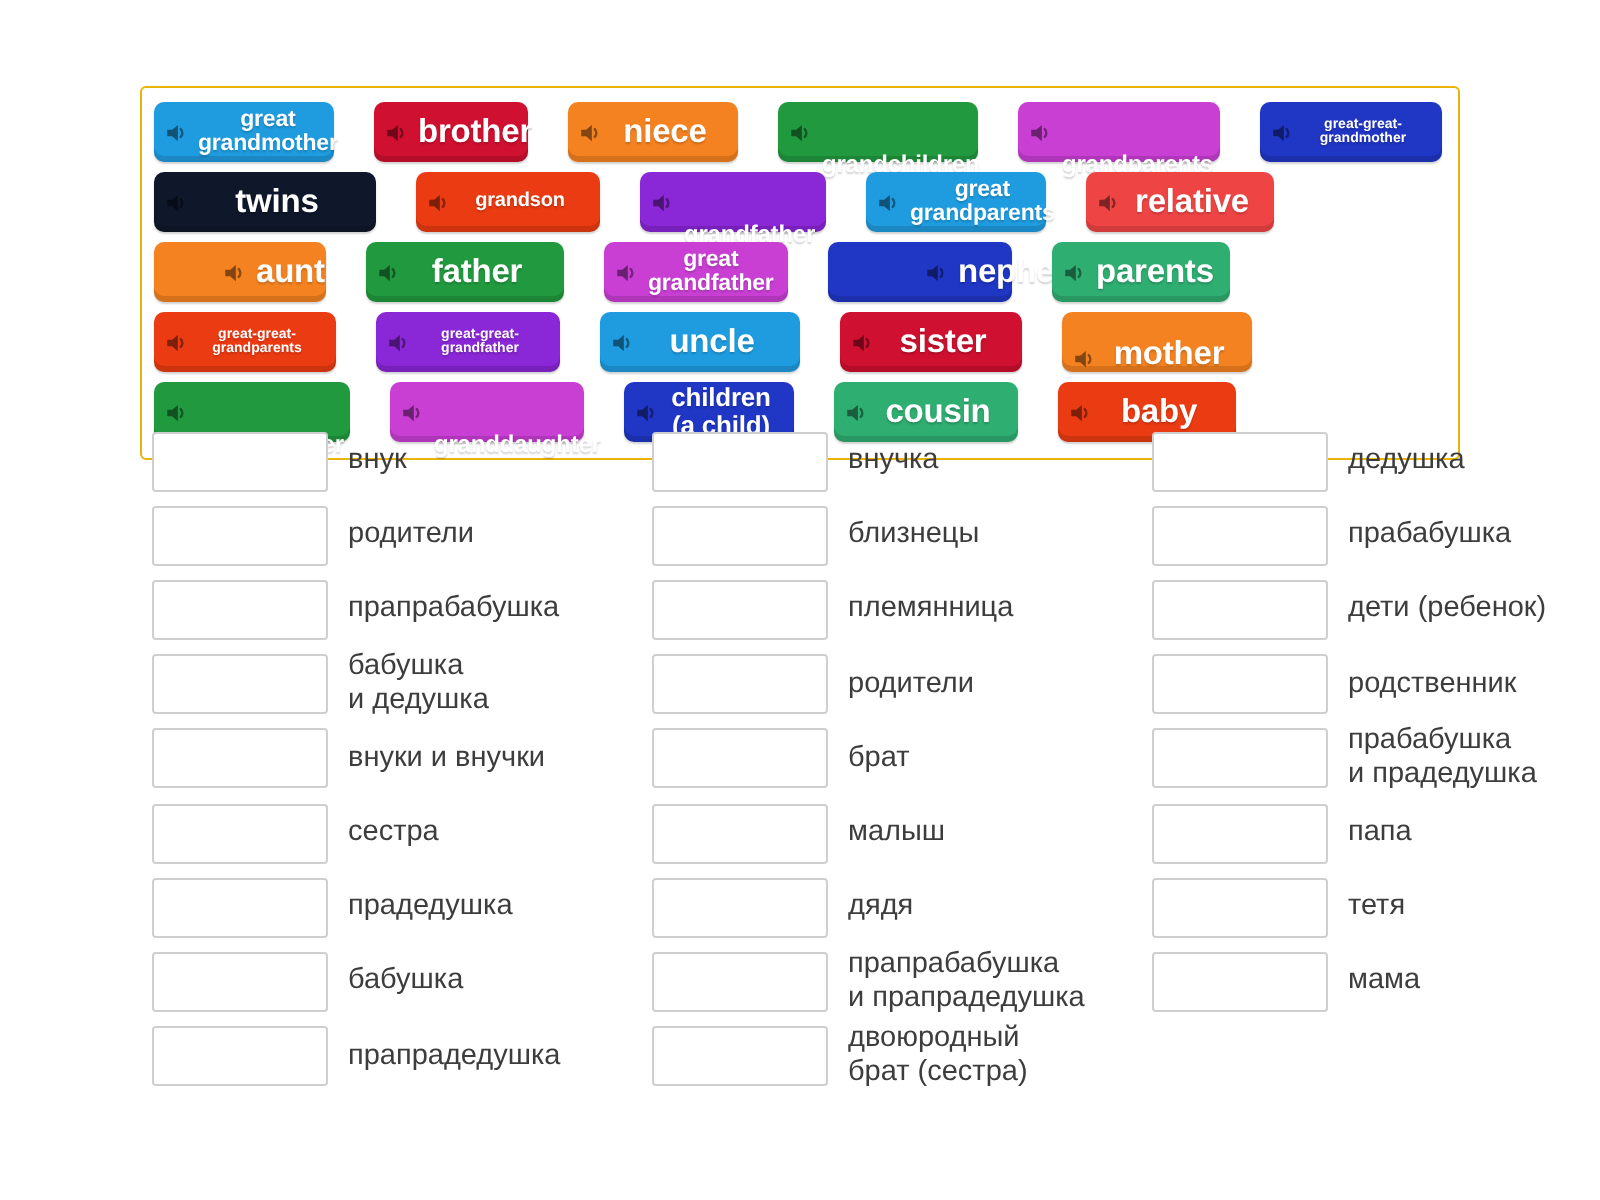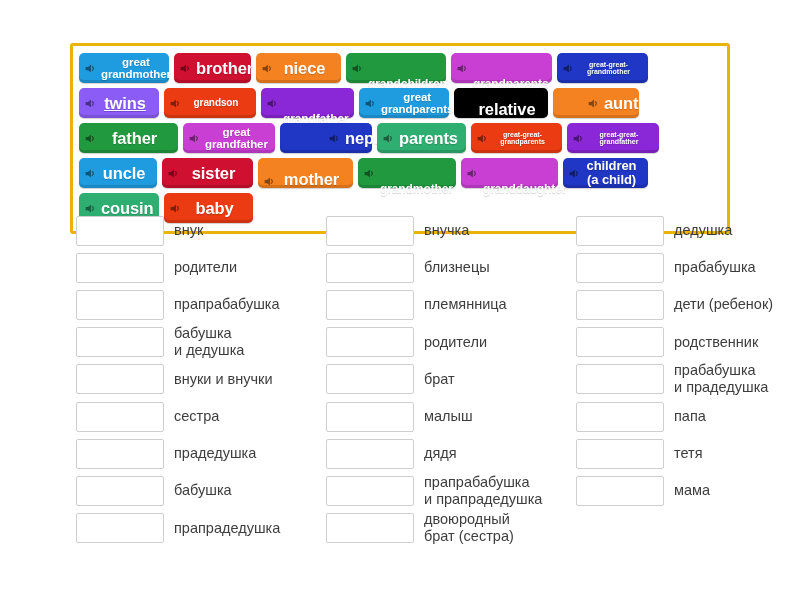--- a/index.html
+++ b/index.html
@@ -18,27 +18,27 @@
   }
 
   
   #tile-pool {
     position: absolute;
     left: 70px;
     top: 43px;
     width: 660px;
     box-sizing: border-box;
     background: #ffffff;
-    border: 3px solid #eab308;
+    border: 1px solid #eab308;
     border-radius: 3px;
     padding: 7px 6px 8px 6px;
     display: flex;
     flex-wrap: wrap;
     align-content: flex-start;
-    gap: 5px 5px;
+    gap: 5px 20px;
   }
 
   .tile {
     height: 30px;
     box-sizing: border-box;
     border-radius: 5px;
     display: flex;
     align-items: center;
     padding: 0 8px 0 5px;
     color: #ffffff;
@@ -155,21 +155,21 @@
       </svg>
       <span class="tile-label">grandparents</span>
     </div>
     <div class="tile fs-xs" style="background: rgb(32, 54, 196); width: 91px;">
       <svg viewBox="0 0 16 16" class="spk">
         <path d="M2 6 h3 L8.5 3 v10 L5 10 H2 Z" fill="rgba(0,0,0,0.55)"></path>
         <path d="M10.3 5.6 a3.4 3.4 0 0 1 0 4.8" stroke="rgba(0,0,0,0.5)" stroke-width="1.5" fill="none" stroke-linecap="round"></path>
       </svg>
       <span class="tile-label">great-great-grandmother</span>
     </div>
-    <div class="tile fs-xl" style="background: #8b5cf6; width: 80px; text-decoration: underline;">
+    <div class="tile fs-xl" style="background: #0f172a; width: 111px;">
       <svg viewBox="0 0 16 16" class="spk">
         <path d="M2 6 h3 L8.5 3 v10 L5 10 H2 Z" fill="rgba(0,0,0,0.55)"></path>
         <path d="M10.3 5.6 a3.4 3.4 0 0 1 0 4.8" stroke="rgba(0,0,0,0.5)" stroke-width="1.5" fill="none" stroke-linecap="round"></path>
       </svg>
       <span class="tile-label">twins</span>
     </div>
     <div class="tile fs-lg" style="background: rgb(235, 59, 18); width: 92px;">
       <svg viewBox="0 0 16 16" class="spk">
         <path d="M2 6 h3 L8.5 3 v10 L5 10 H2 Z" fill="rgba(0,0,0,0.55)"></path>
         <path d="M10.3 5.6 a3.4 3.4 0 0 1 0 4.8" stroke="rgba(0,0,0,0.5)" stroke-width="1.5" fill="none" stroke-linecap="round"></path>
@@ -184,21 +184,21 @@
       <span class="tile-label">grandfather</span>
     </div>
     <div class="tile two-line" style="background: rgb(31, 156, 224); width: 90px;">
       <svg viewBox="0 0 16 16" class="spk">
         <path d="M2 6 h3 L8.5 3 v10 L5 10 H2 Z" fill="rgba(0,0,0,0.55)"></path>
         <path d="M10.3 5.6 a3.4 3.4 0 0 1 0 4.8" stroke="rgba(0,0,0,0.5)" stroke-width="1.5" fill="none" stroke-linecap="round"></path>
       </svg>
       <span class="tile-label">great
 grandparents</span>
     </div>
-    <div class="tile fs-xl" style="background: #000000; width: 94px; align-items: flex-end;">
+    <div class="tile fs-xl" style="background: #ef4444; width: 94px;">
       <svg viewBox="0 0 16 16" class="spk">
         <path d="M2 6 h3 L8.5 3 v10 L5 10 H2 Z" fill="rgba(0,0,0,0.55)"></path>
         <path d="M10.3 5.6 a3.4 3.4 0 0 1 0 4.8" stroke="rgba(0,0,0,0.5)" stroke-width="1.5" fill="none" stroke-linecap="round"></path>
       </svg>
       <span class="tile-label">relative</span>
     </div>
     <div class="tile fs-xl" style="background: rgb(245, 130, 32); width: 86px; padding-left: 34px;">
       <svg viewBox="0 0 16 16" class="spk">
         <path d="M2 6 h3 L8.5 3 v10 L5 10 H2 Z" fill="rgba(0,0,0,0.55)"></path>
         <path d="M10.3 5.6 a3.4 3.4 0 0 1 0 4.8" stroke="rgba(0,0,0,0.5)" stroke-width="1.5" fill="none" stroke-linecap="round"></path>
@@ -241,21 +241,21 @@
       </svg>
       <span class="tile-label">great-great-grandparents</span>
     </div>
     <div class="tile fs-xs" style="background: rgb(138, 39, 214); width: 92px;">
       <svg viewBox="0 0 16 16" class="spk">
         <path d="M2 6 h3 L8.5 3 v10 L5 10 H2 Z" fill="rgba(0,0,0,0.55)"></path>
         <path d="M10.3 5.6 a3.4 3.4 0 0 1 0 4.8" stroke="rgba(0,0,0,0.5)" stroke-width="1.5" fill="none" stroke-linecap="round"></path>
       </svg>
       <span class="tile-label">great-great-grandfather</span>
     </div>
-    <div class="tile fs-xl" style="background: rgb(31, 156, 224); width: 78px;">
+    <div class="tile fs-xl" style="background: rgb(31, 156, 224); width: 100px;">
       <svg viewBox="0 0 16 16" class="spk">
         <path d="M2 6 h3 L8.5 3 v10 L5 10 H2 Z" fill="rgba(0,0,0,0.55)"></path>
         <path d="M10.3 5.6 a3.4 3.4 0 0 1 0 4.8" stroke="rgba(0,0,0,0.5)" stroke-width="1.5" fill="none" stroke-linecap="round"></path>
       </svg>
       <span class="tile-label">uncle</span>
     </div>
     <div class="tile fs-xl" style="background: rgb(207, 16, 48); width: 91px;">
       <svg viewBox="0 0 16 16" class="spk">
         <path d="M2 6 h3 L8.5 3 v10 L5 10 H2 Z" fill="rgba(0,0,0,0.55)"></path>
         <path d="M10.3 5.6 a3.4 3.4 0 0 1 0 4.8" stroke="rgba(0,0,0,0.5)" stroke-width="1.5" fill="none" stroke-linecap="round"></path>
@@ -284,21 +284,21 @@
       <span class="tile-label">granddaughter</span>
     </div>
     <div class="tile two-line-lg" style="background: rgb(32, 54, 196); width: 85px;">
       <svg viewBox="0 0 16 16" class="spk">
         <path d="M2 6 h3 L8.5 3 v10 L5 10 H2 Z" fill="rgba(0,0,0,0.55)"></path>
         <path d="M10.3 5.6 a3.4 3.4 0 0 1 0 4.8" stroke="rgba(0,0,0,0.5)" stroke-width="1.5" fill="none" stroke-linecap="round"></path>
       </svg>
       <span class="tile-label">children
 (a child)</span>
     </div>
-    <div class="tile fs-xl" style="background: rgb(47, 174, 113); width: 80px;">
+    <div class="tile fs-xl" style="background: rgb(47, 174, 113); width: 92px;">
       <svg viewBox="0 0 16 16" class="spk">
         <path d="M2 6 h3 L8.5 3 v10 L5 10 H2 Z" fill="rgba(0,0,0,0.55)"></path>
         <path d="M10.3 5.6 a3.4 3.4 0 0 1 0 4.8" stroke="rgba(0,0,0,0.5)" stroke-width="1.5" fill="none" stroke-linecap="round"></path>
       </svg>
       <span class="tile-label">cousin</span>
     </div>
     <div class="tile fs-xl" style="background: rgb(235, 59, 18); width: 89px;">
       <svg viewBox="0 0 16 16" class="spk">
         <path d="M2 6 h3 L8.5 3 v10 L5 10 H2 Z" fill="rgba(0,0,0,0.55)"></path>
         <path d="M10.3 5.6 a3.4 3.4 0 0 1 0 4.8" stroke="rgba(0,0,0,0.5)" stroke-width="1.5" fill="none" stroke-linecap="round"></path>

